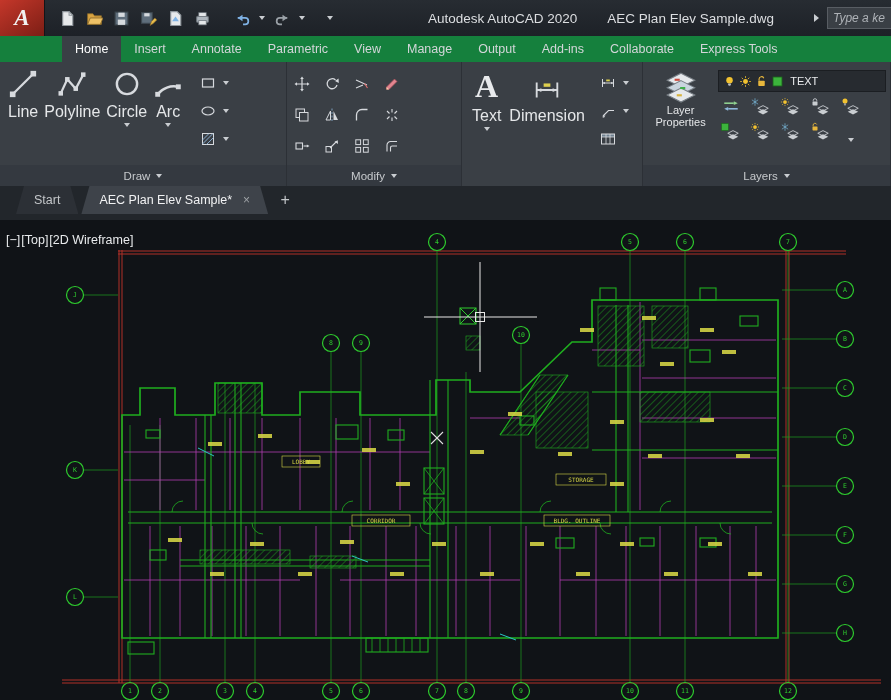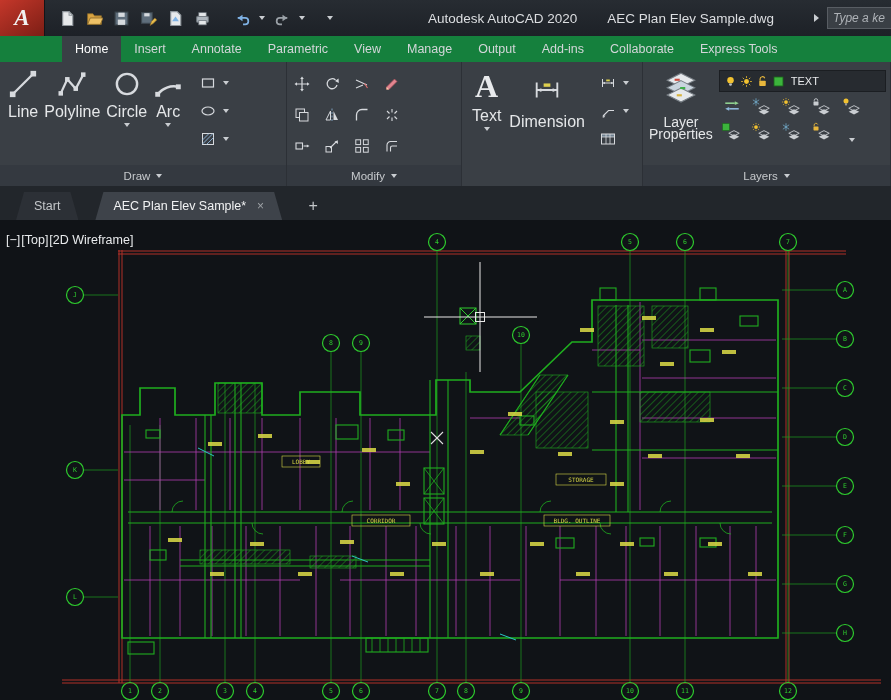--- a/index.html
+++ b/index.html
@@ -49,34 +49,34 @@
   .minirow{display:flex;align-items:center;gap:4px;}
   .sbtn{width:22px;height:22px;display:flex;align-items:center;justify-content:center;position:relative;}
   .ic16{width:16px;height:16px;}
   .mgrid{display:grid;grid-template-columns:repeat(4,30px);grid-auto-rows:31px;
          margin:6px auto 0;justify-items:center;align-items:center;}
   .bigA{font-size:32px;font-weight:bold;color:#e8eaec;line-height:34px;font-family:"Liberation Serif",serif;}
   
   .laybody{display:flex;padding:4px 4px 0 6px;gap:6px;}
   .laybig{width:64px;display:flex;flex-direction:column;align-items:center;padding-top:4px;}
   .ic34{width:34px;height:34px;}
-  .laylbl{font-size:14px;color:#e5e7e9;text-align:center;line-height:12px;margin-top:12px;}
+  .laylbl{font-size:11px;color:#e5e7e9;text-align:center;line-height:12px;margin-top:0;}
   .layright{display:flex;flex-direction:column;width:170px;}
   .laycombo{display:flex;align-items:center;gap:3px;background:#272b30;border:1px solid #1b1e22;
             height:20px;padding:0 4px;margin-top:4px;}
   .ic13{width:13px;height:13px;}
   .layname{font-size:11px;color:#e8eaec;margin-left:3px;}
   .layrow{display:flex;gap:8px;margin-top:5px;padding-left:2px;}
   .lbtn{position:relative;width:22px;height:20px;}
   .lbase{position:absolute;right:1px;bottom:0;width:16px;height:14px;}
   .lovl{position:absolute;left:0;top:0;width:10px;height:10px;}
 
   
   .filetabs{position:absolute;top:186px;left:0;right:0;height:34px;background:#22262b;
-            display:flex;align-items:flex-end;padding-left:16px;gap:17px;}
+            display:flex;align-items:flex-start;padding-left:16px;gap:3px;}
   .ftab{height:28px;display:flex;align-items:center;padding:0 18px;font-size:12.5px;color:#c3c6c9;
         background:#2c3036;clip-path:polygon(8px 0,calc(100% - 8px) 0,100% 100%,0 100%);}
   .ftab.active{background:#3e434a;color:#f1f2f3;}
   .ftab .x{margin-left:11px;color:#9ea2a6;font-size:12px;}
   .newtab{width:28px;height:28px;display:flex;align-items:center;justify-content:center;
           color:#c3c6c9;font-size:16px;}
 
   
   .canvas{position:absolute;top:220px;left:0;width:891px;height:480px;background:#101317;}
   #plan{position:absolute;inset:0;}
@@ -488,21 +488,21 @@
       <div class="pbody" style="padding-left:10px;gap:8px;">
         <button class="bigbtn">
           <span class="bigA">A</span>
           <span class="blabel">Text</span>
           <i class="caret"></i>
         </button>
         <button class="bigbtn">
           <svg class="ic30" style="margin-top:6px">
               <use href="#sym-dim"></use>
             </svg>
-          <span class="blabel" style="margin-top:6px">Dimension</span>
+          <span class="blabel" style="margin-top:0">Dimension</span>
         </button>
         <div class="minicol" style="margin-left:4px;">
           <div class="minirow">
             <button class="sbtn">
                 <svg class="ic16">
                   <use href="#sym-dim"></use>
                 </svg>
               </button>
             <i class="caret"></i>
           </div>

